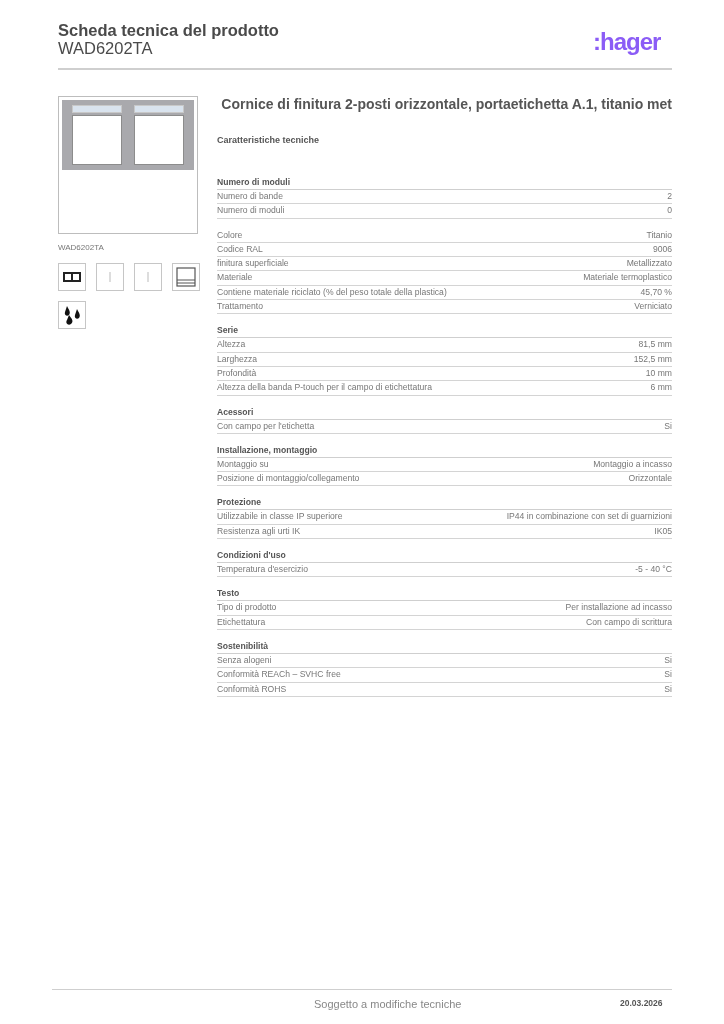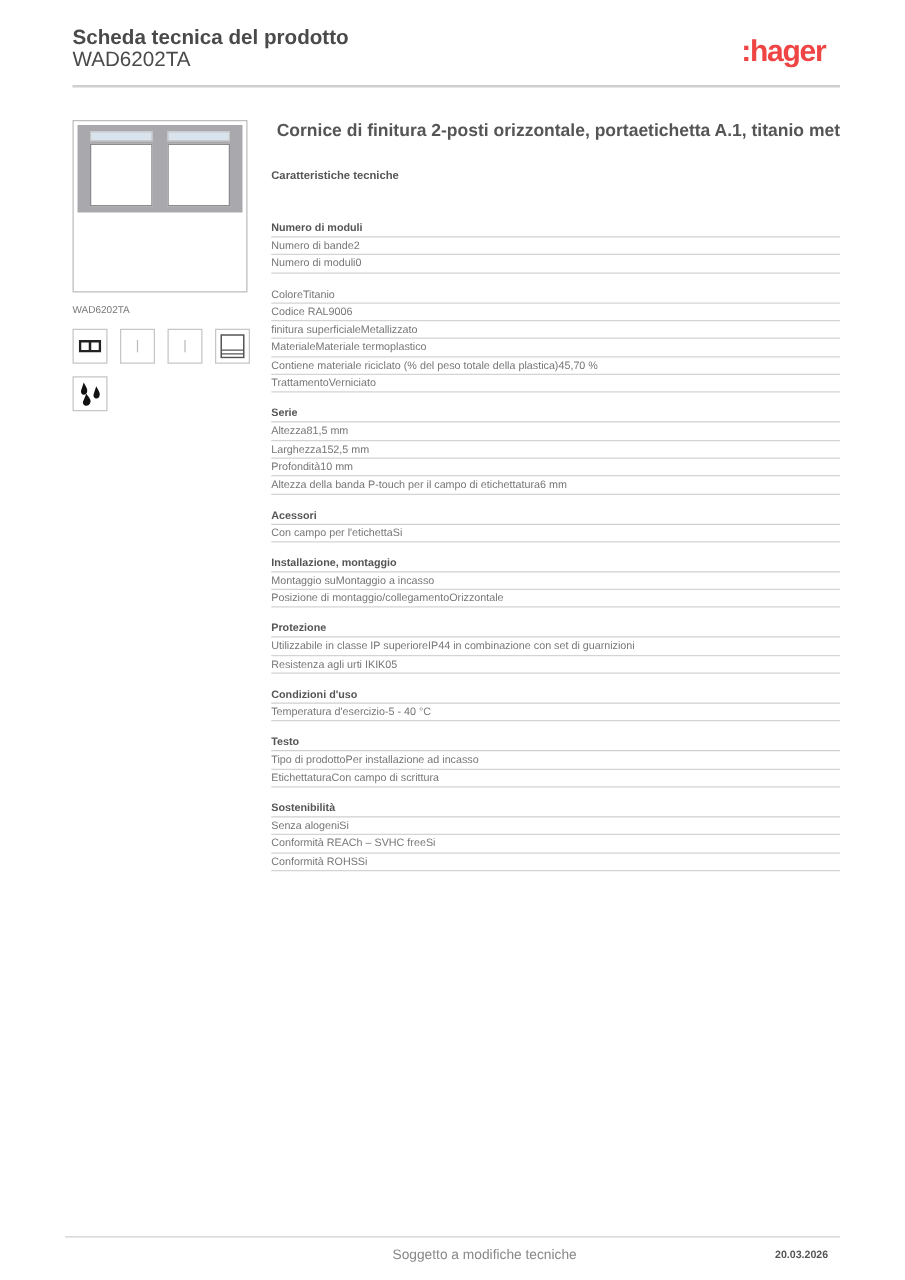--- a/index.html
+++ b/index.html
@@ -1,36 +1,36 @@
 <!DOCTYPE html>
 <html><head>
 <meta charset="utf-8">
 <style>
   html, body { margin:0; padding:0; background:#ffffff; }
   body { width:724px; height:1024px; position:relative; overflow:hidden;
          font-family:"Liberation Sans", sans-serif; color:#555; }
   .hdr-title { position:absolute; left:58px; top:21px; font-size:16.5px; font-weight:bold; color:#4a4a4a; }
   .hdr-code { position:absolute; left:58px; top:39px; font-size:16.5px; color:#4a4a4a; }
-  .logo { position:absolute; left:593px; top:28px; font-size:24px; font-weight:bold; color:#ef4444; letter-spacing:-1px; }
+  .logo { position:absolute; left:593px; top:28px; font-size:24px; font-weight:bold; color:#8b5cf6; letter-spacing:-1px; }
   .hdr-rule { position:absolute; left:58px; top:68px; width:614px; height:2px; background:#cfcfcf; }
 
   .prod-img { position:absolute; left:58px; top:96px; width:140px; height:138px; border:1px solid #bdbdbd; box-sizing:border-box; background:#fff; }
   .frame { position:absolute; left:3px; top:3px; width:132px; height:70px; background:#a9a9ad; }
   .slot { position:absolute; top:5px; width:50px; height:60px; }
   .slot .lbl { height:6px; background:#d9e3ee; border:1px solid #c8c8c8; }
   .slot .win { margin-top:2px; height:48px; background:#fff; border:1px solid #8c8c8c; }
   .img-caption { position:absolute; left:58px; top:243px; font-size:8px; color:#777; }
 
   .pict { position:absolute; width:28px; height:28px; border:1px solid #c6c6c6; box-sizing:border-box; background:#fff; display:flex; align-items:center; justify-content:center; }
 
   .main { position:absolute; left:217px; top:96px; width:455px; }
   .desc { font-size:14px; font-weight:bold; color:#555; height:13px;text-align:right; }
   .sect-title { font-size:9px; font-weight:bold; color:#555; margin-top:26px; height:13px; }
   .group-title { font-size:8.6px; font-weight:bold; color:#555; border-bottom:1.5px solid #cfcfcf; height:13px; line-height:13px; }
-  .row { display:flex; justify-content:flex-start; font-size:8.6px; color:#777; height:13.3px; line-height:13.3px; border-bottom:1px solid #d4d4d4; }
+  .row { display:flex; justify-content:space-between; font-size:8.6px; color:#777; height:13.3px; line-height:13.3px; border-bottom:1px solid #d4d4d4; }
   .group { margin-top:10px; }
   .group.first { margin-top:28px; }
 
   .ftr-rule { position:absolute; left:52px; top:989px; width:620px; height:1px; background:#cfcfcf; }
   .ftr-left { position:absolute; left:58px; top:1058px; font-size:8.5px; font-weight:bold; color:#555; }
   .ftr-mid { position:absolute; left:314px; top:998px; font-size:11px; color:#888; }
   .ftr-right { position:absolute; left:620px; top:998px; font-size:8.5px; font-weight:bold; color:#555; }
 </style>
 </head>
 <body>

